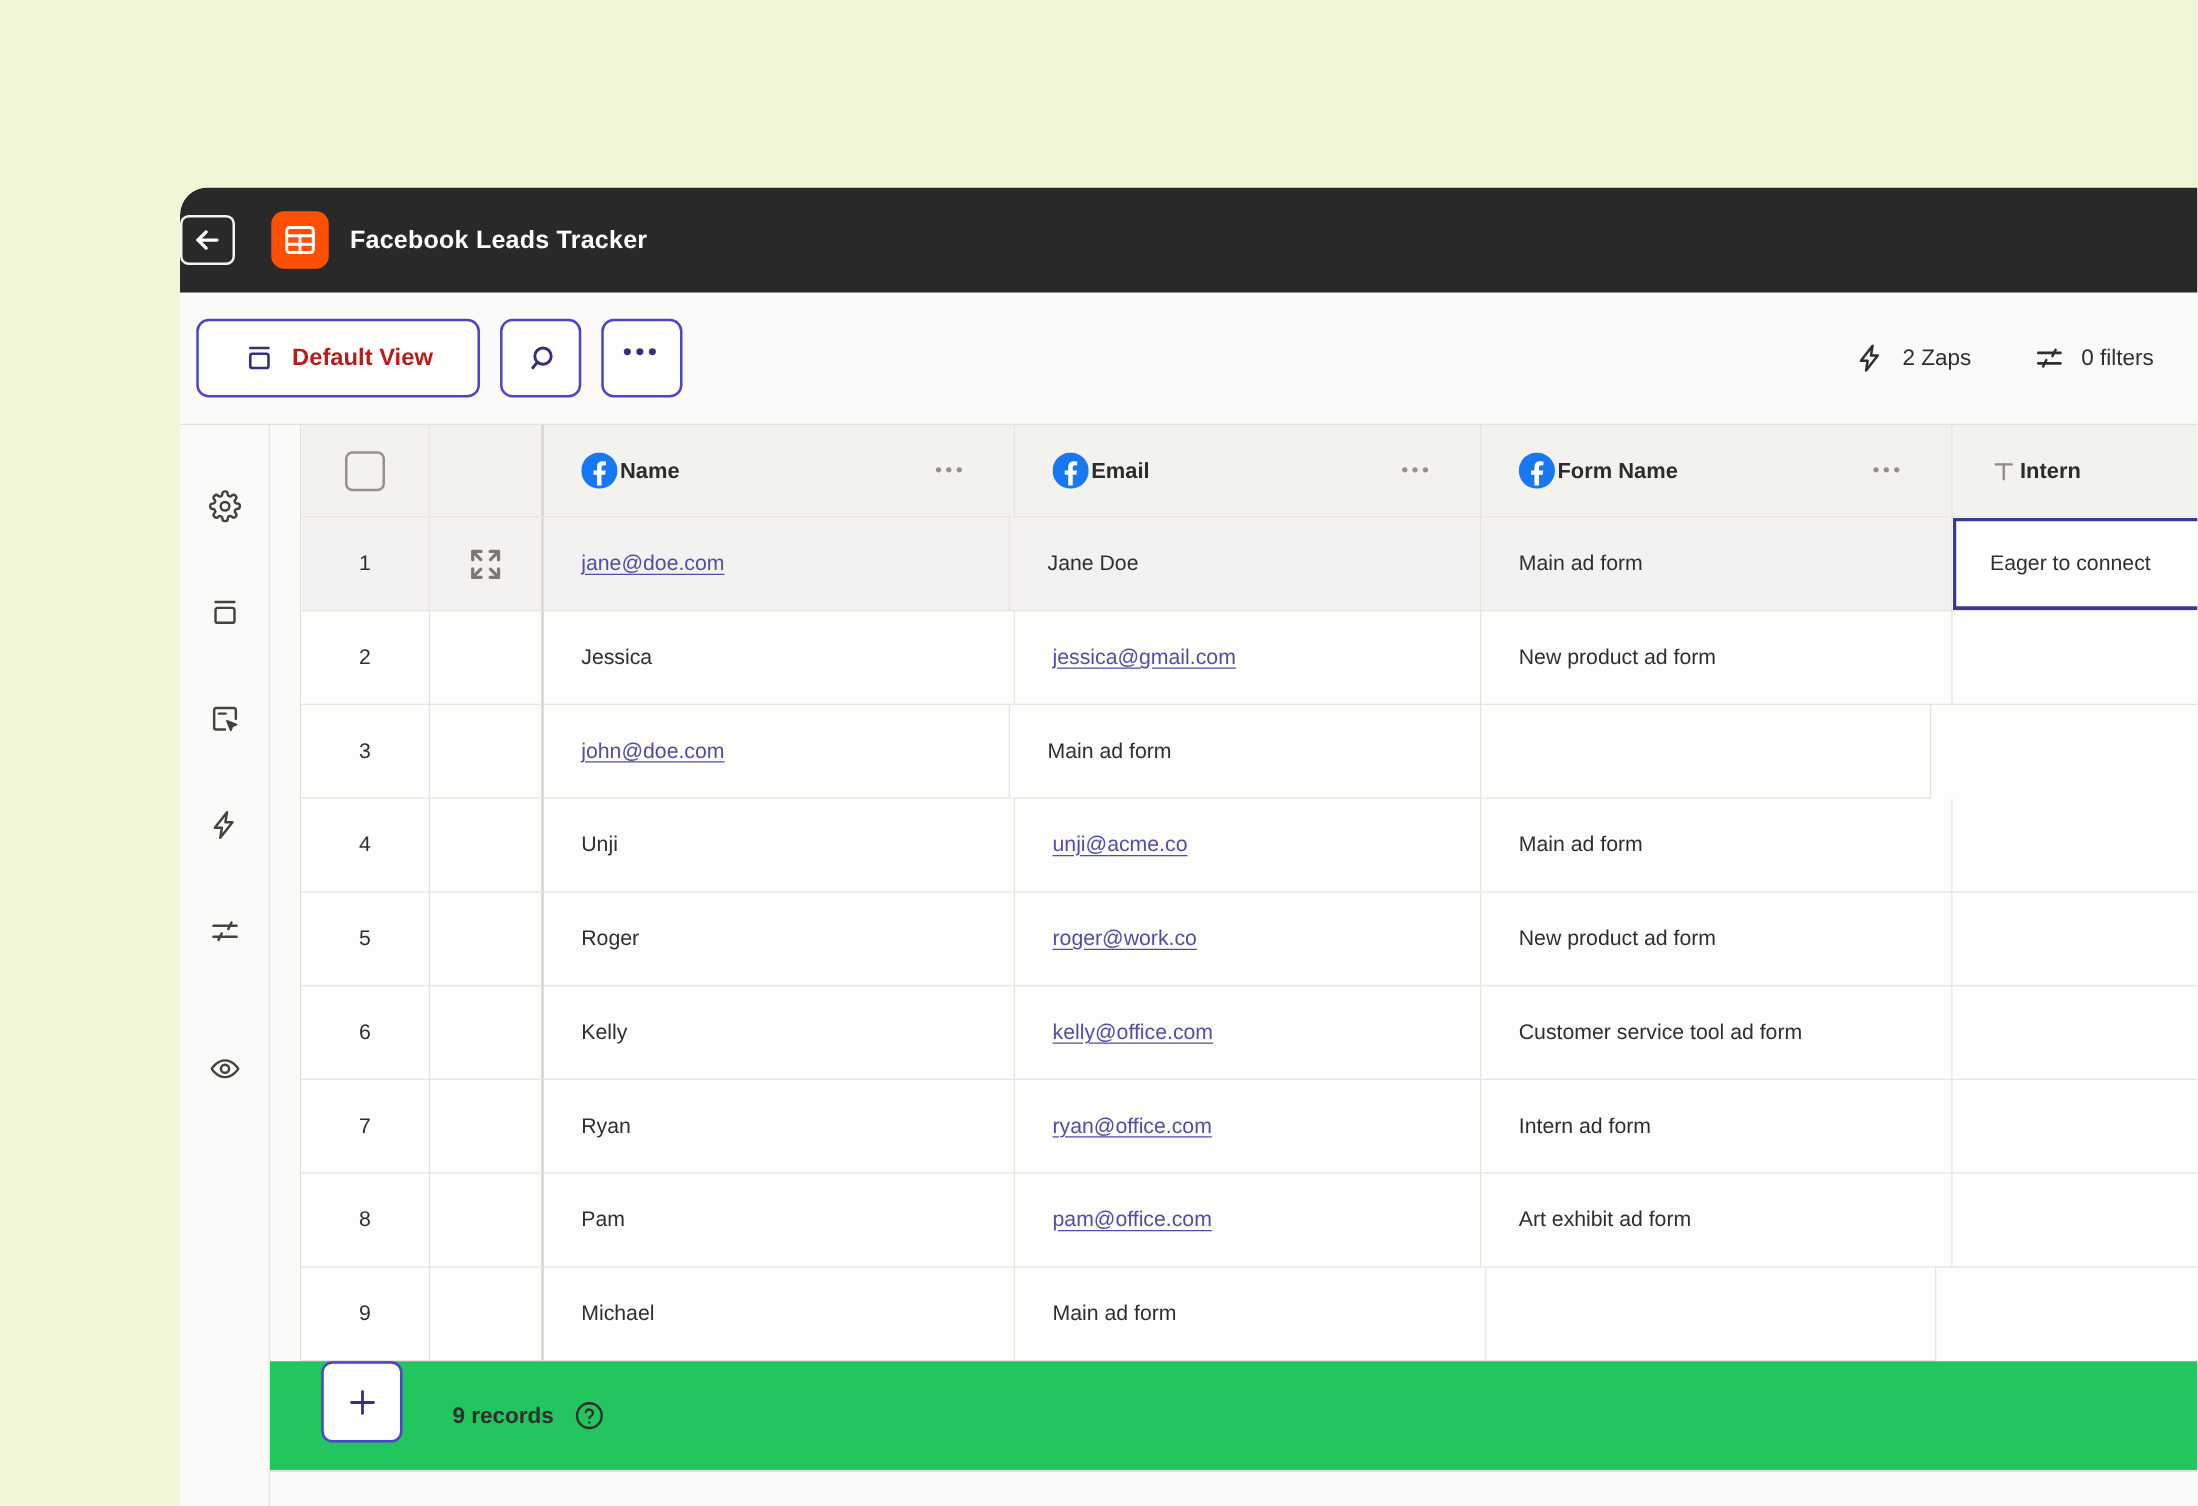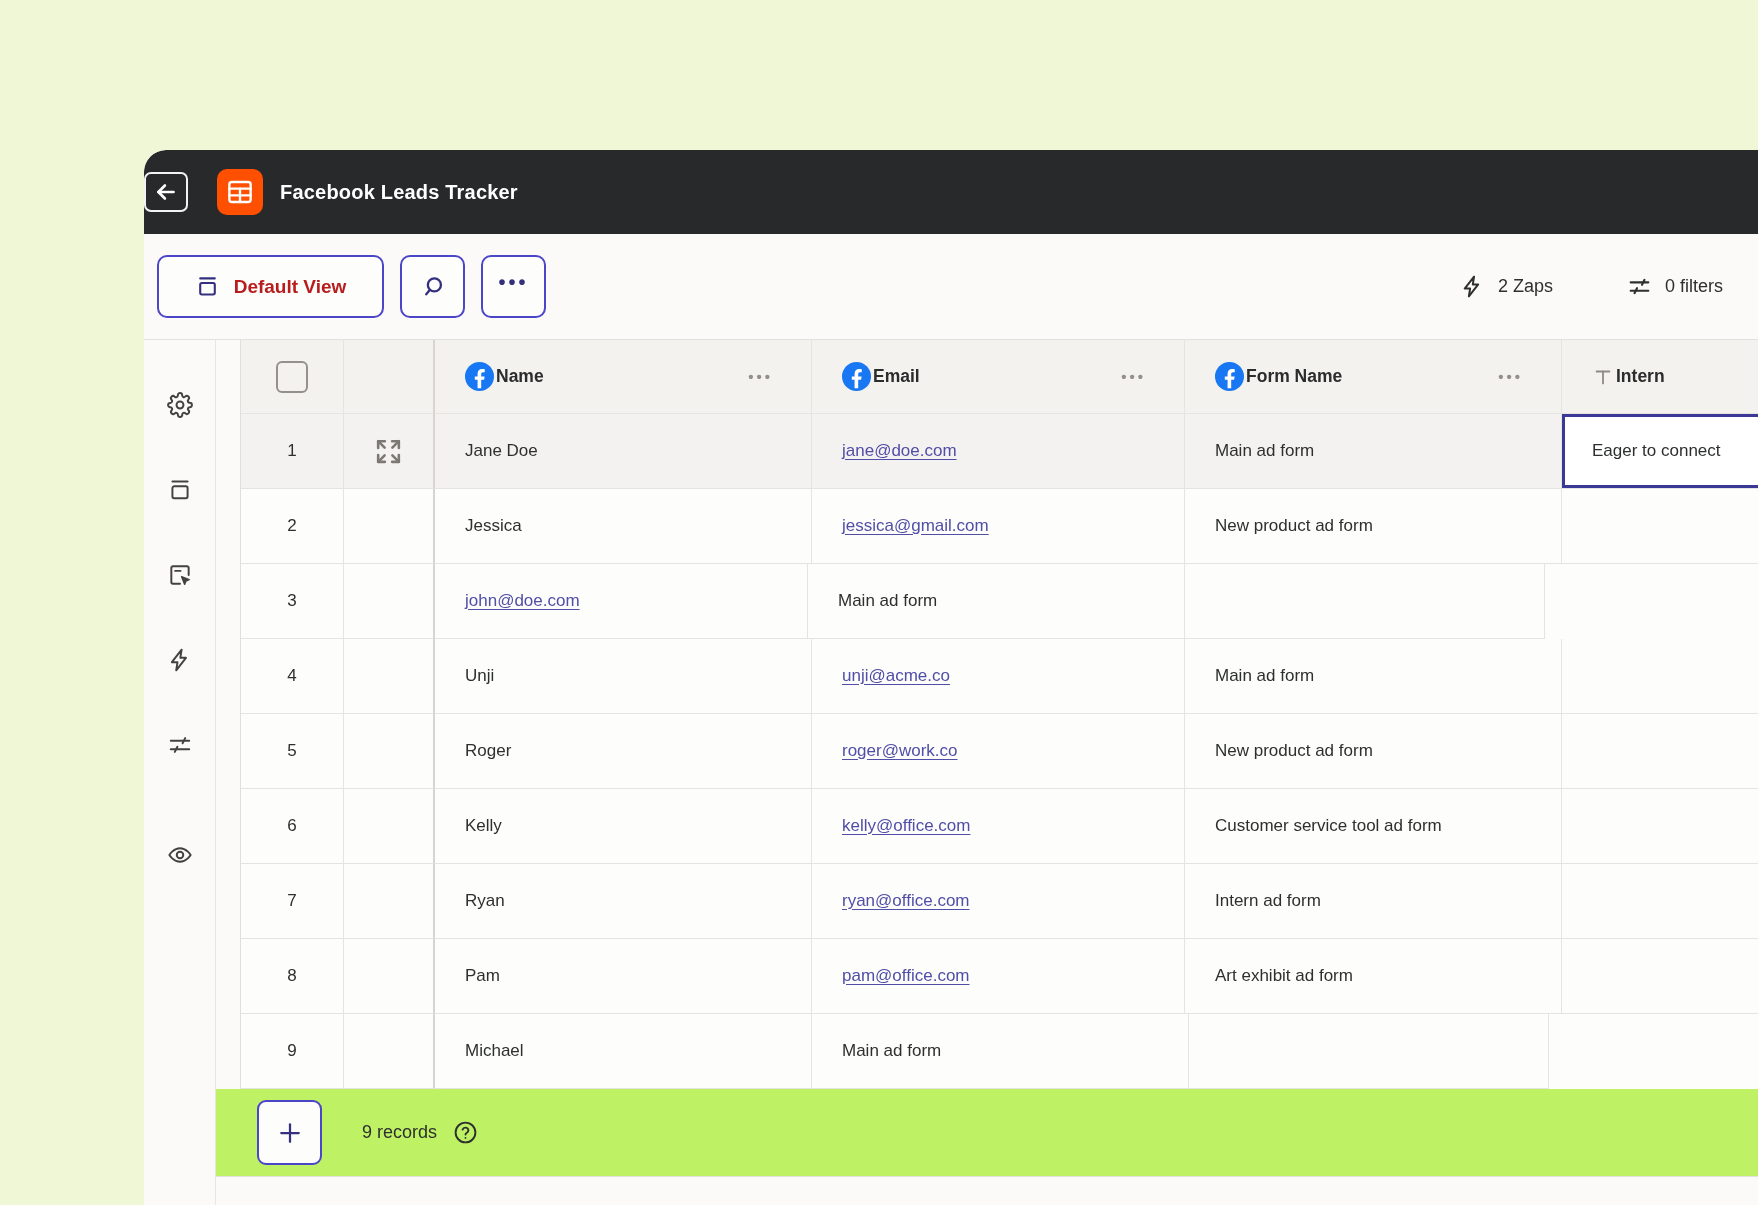--- a/index.html
+++ b/index.html
@@ -19,21 +19,21 @@
               display:flex; align-items:center; justify-content:center; margin-right:17px; }
   .app-title { color:#ffffff; font-size:20px; font-weight:700; letter-spacing:.2px; }
 
   
   .toolbar { height:105px; display:flex; align-items:center; padding-left:13px; }
   .btn { height:63px; border:2px solid #4b45c8; border-radius:10px; background:#fdfdfc;
          display:flex; align-items:center; justify-content:center; cursor:pointer; }
   .btn-view { width:227px; gap:14px; color:#b91c1c; font-size:19px; font-weight:700; }
   .btn-sq { width:65px; margin-left:16px; }
   .dots-indigo { color:#35307e; font-size:20px; font-weight:700; letter-spacing:3px; padding-bottom:8px;}
-  .tb-right { margin-left:auto; display:flex; align-items:center; gap:74px; padding-right:35px;text-align:center; }
+  .tb-right { margin-left:auto; display:flex; align-items:center; gap:50px; padding-right:35px;text-align:center; }
   .tb-stat { display:flex; align-items:center; gap:13px; font-size:18px; font-weight:500; color:#2e2f2f; cursor:pointer;}
 
   
   .main { display:flex; height:866px; border-top:1px solid #e3e1de; }
   .side { width:72px; border-right:1px solid #e8e6e3; display:flex; flex-direction:column;
           align-items:center; padding-top:52px; gap:59px; flex-shrink:0; }
   .side .sicon { width:26px; height:26px; color:#44423e; cursor:pointer; }
   .side .sicon.last { margin-top:25px; }
   .content { flex:1; position:relative; overflow:hidden; background:#fbfaf8; }
 
@@ -49,22 +49,22 @@
   .w-name{width:377px;} .w-email{width:373px;} .w-form{width:377px;} .w-subj{width:360px;}
   .c-data { padding-left:30px; font-size:17px; }
   .sel-row .cell { background:#f4f2f1; }
   .sel-row .c-subj { background:#ffffff; box-shadow:inset 0 0 0 3px #3a3a96; }
   .h-cell { gap:2px; padding-left:30px; font-size:17.5px; font-weight:700; color:#2b2c2c; }
   .h-dots { margin-left:auto; margin-right:38px; color:#938f8a; font-size:15px; letter-spacing:3px; font-weight:700; cursor:pointer;}
   .chk { width:32px; height:32px; border:2.5px solid #94918c; border-radius:6px; margin:0 auto; cursor:pointer; background:transparent;}
   a.email { color:#504ea6; text-decoration:underline; text-underline-offset:3px; cursor:pointer; }
 
   
-  .tfoot { position:absolute; left:0; top:749px; width:100%; height:88px; background:#bef264;
-           border-bottom:1px solid #e3e1de; display:flex; align-items:center; padding-left:41px; }
+  .tfoot { position:absolute; left:0; top:749px; width:100%; height:88px; background:#22c55e;
+           border-bottom:1px solid #e3e1de; display:flex; padding-left:41px;font-weight:bold; }
   .add-btn { width:65px; height:65px; border:2px solid #4b45c8; border-radius:9px; background:#fdfdfc;
              display:flex; align-items:center; justify-content:center; cursor:pointer; }
   .records { margin-left:40px; font-size:18px; display:flex; align-items:center; gap:16px; }
 
   svg { display:block; }
 </style>
 </head>
 <body>
 
 <div class="window">
@@ -214,24 +214,24 @@
                 <path d="M9.2 4H4v5.2"></path>
                 <path d="M14.8 4H20v5.2"></path>
                 <path d="M9.2 20H4v-5.2"></path>
                 <path d="M14.8 20H20v-5.2"></path>
                 <path d="M4 4l5 5"></path>
                 <path d="M20 4l-5 5"></path>
                 <path d="M4 20l5-5"></path>
                 <path d="M20 20l-5-5"></path>
               </svg>
             </div>
+            <div class="cell w-email c-data">
+              <a class="email">jane@doe.com</a>
+            </div>
             <div class="cell w-name c-data">Jane Doe</div>
-            <div class="cell w-email c-data">
-              <a class="email">jane@doe.com</a>
-            </div>
             <div class="cell w-form c-data">Main ad form</div>
             <div class="cell w-subj c-data c-subj">Eager to connect</div>
           </div>
           <div class="trow">
             <div class="cell w-num">2</div>
             <div class="cell w-exp"></div>
             <div class="cell w-name c-data">Jessica</div>
             <div class="cell w-email c-data">
               <a class="email">jessica@gmail.com</a>
             </div>

